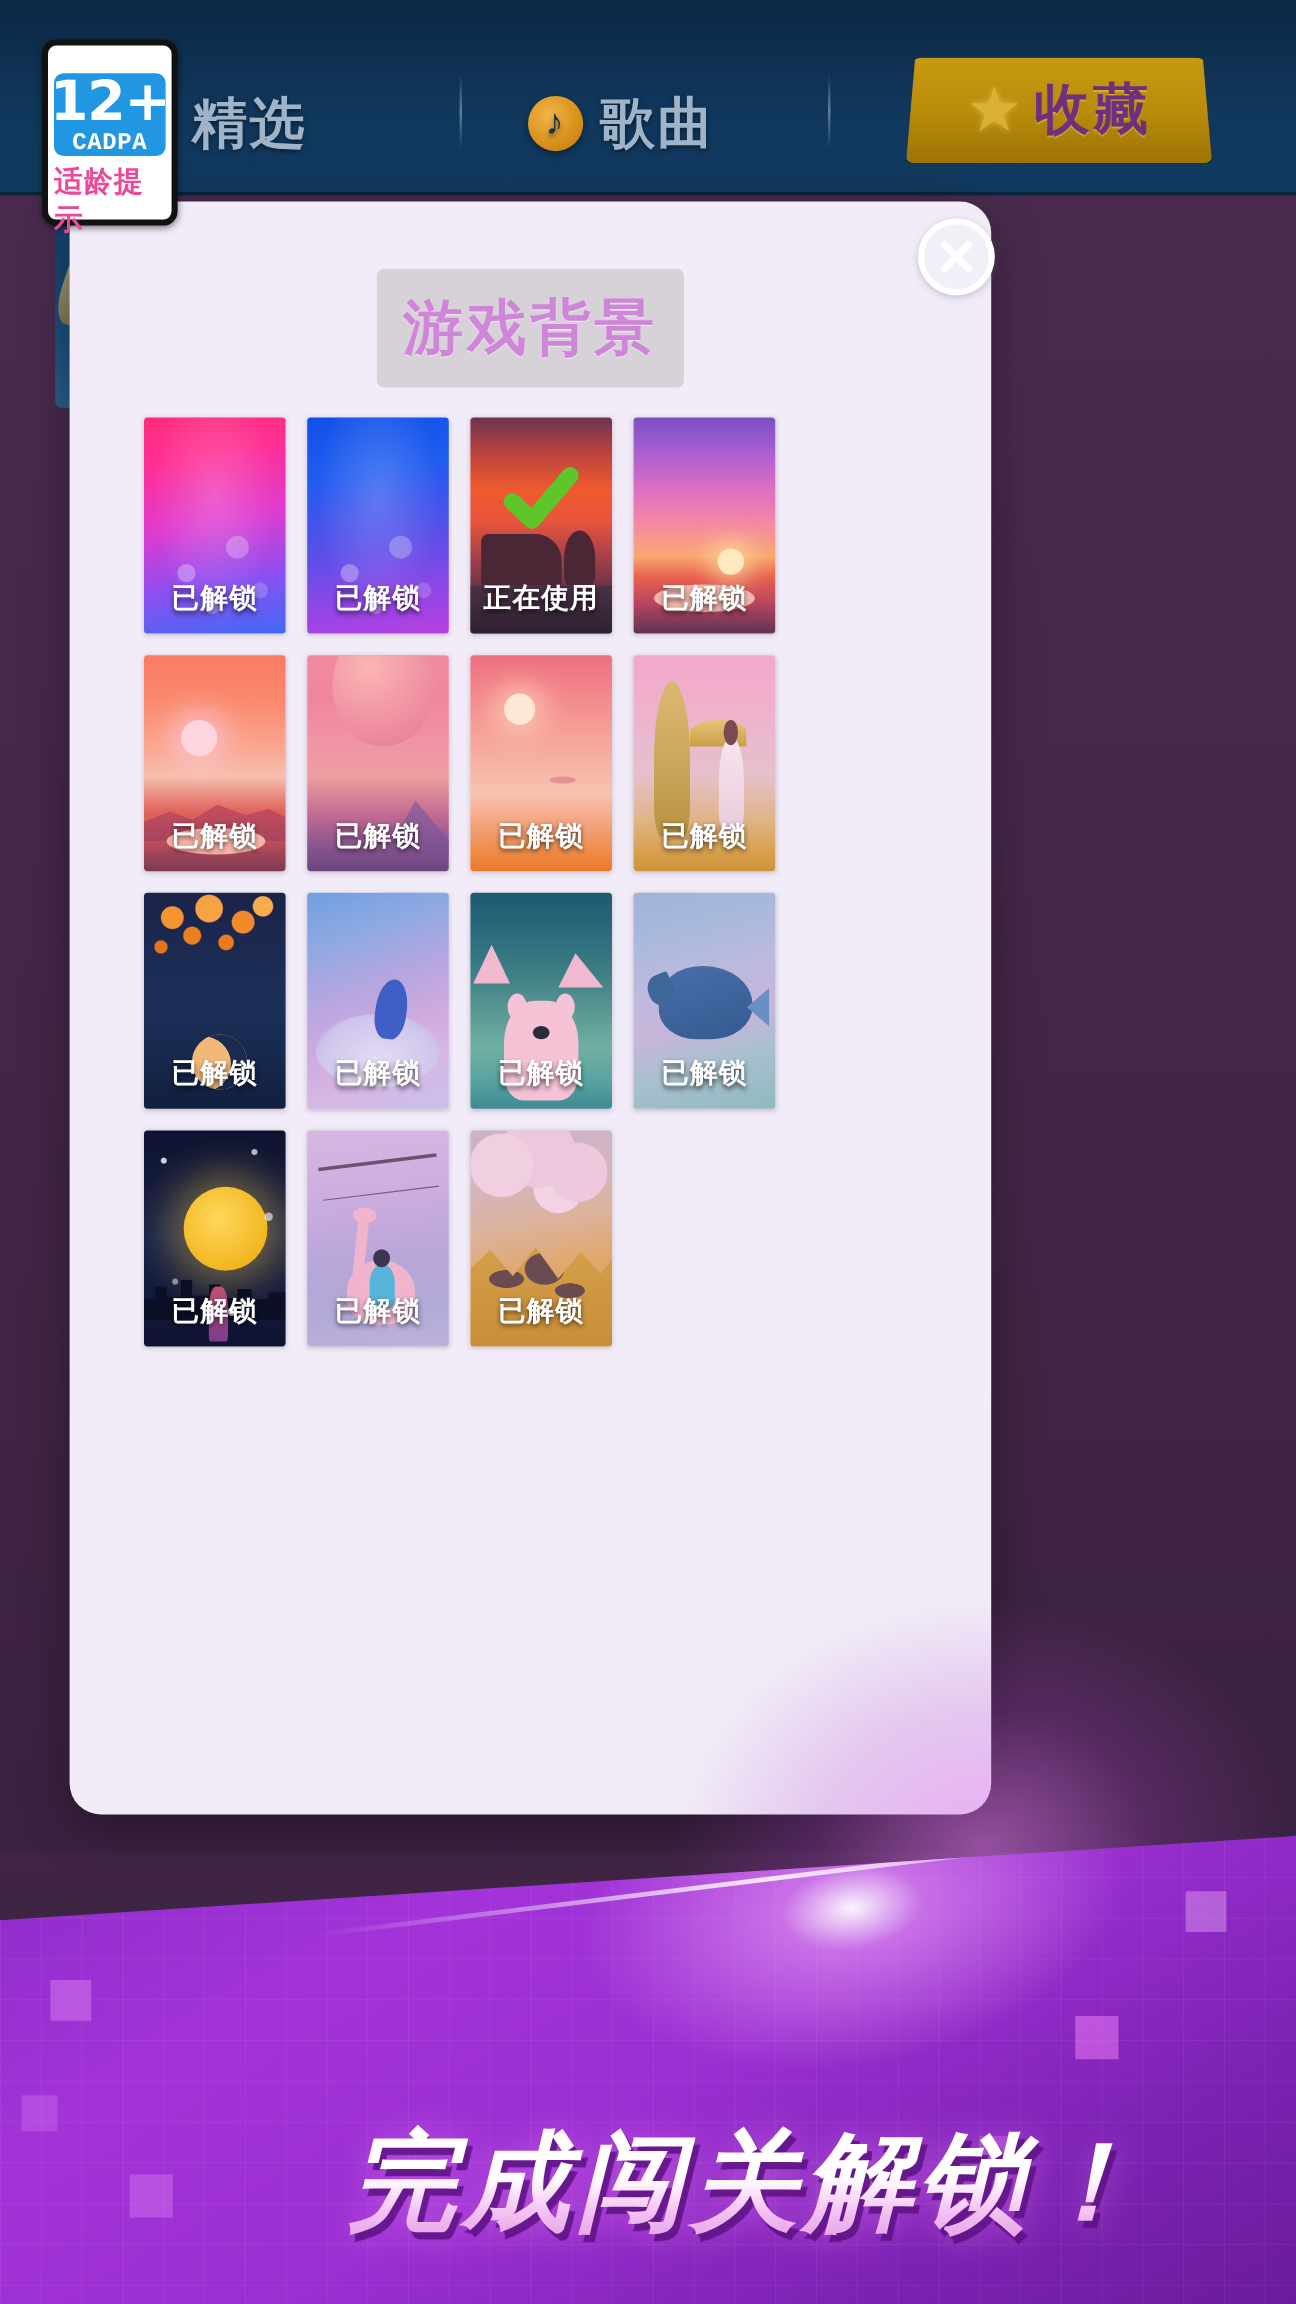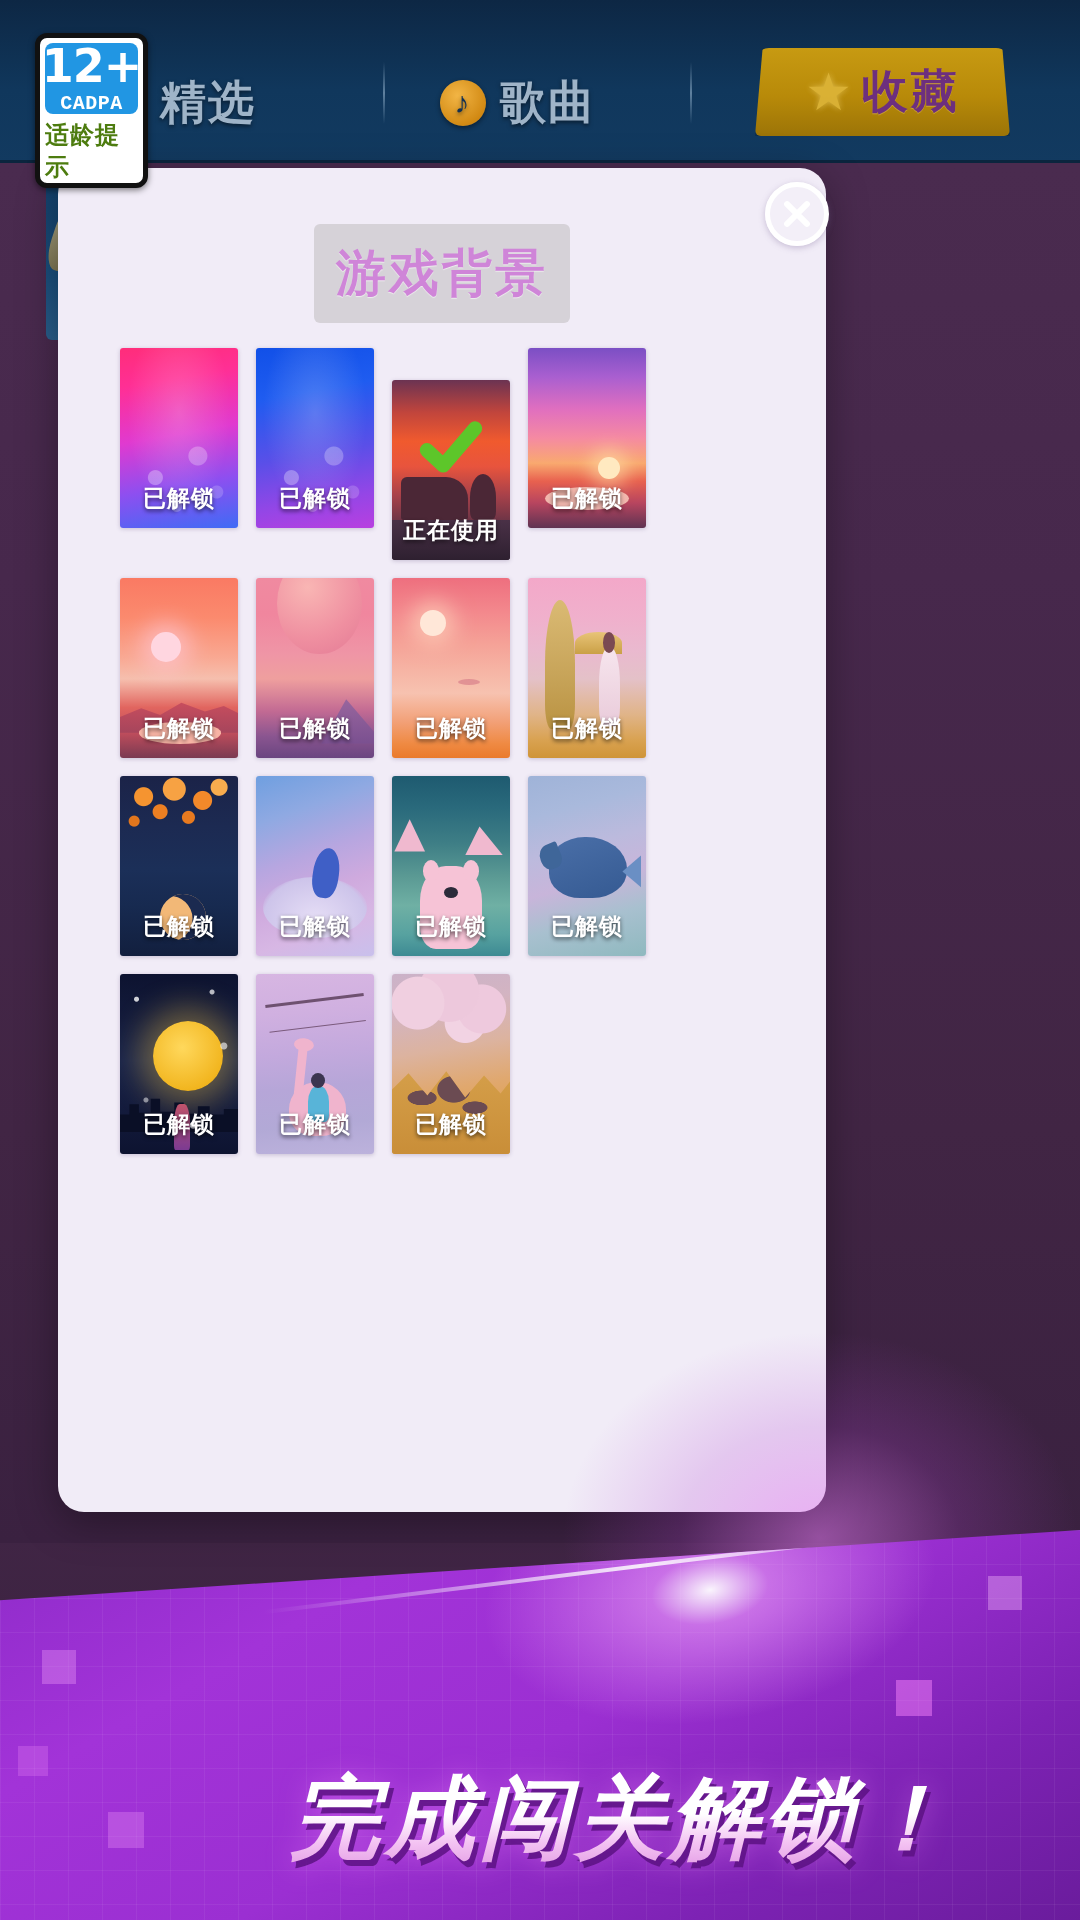--- a/index.html
+++ b/index.html
@@ -98,33 +98,34 @@
     background:#fff; border:5px solid #111;
     border-radius:12px;
     display:flex; flex-direction:column; align-items:center;
     padding:5px 5px 0 5px;
     z-index:60;
     box-shadow:0 2px 6px rgba(0,0,0,.5);
   }
   .cadpa-blue{
     width:100%; height:98px; background:#2196e3;
     border-radius:8px;
-    display:flex; flex-direction:column; align-items:center; justify-content:space-between;
+    display:flex; flex-direction:column; align-items:center; justify-content:flex-start;
     line-height:1;
+    margin-top:18px;
   }
   .cadpa-age{
     color:#fff; font-size:46px; font-weight:700; letter-spacing:-1px;
     font-family:"DejaVu Sans",sans-serif;
   }
   .cadpa-org{
     color:#fff; font-size:20px; font-weight:700; letter-spacing:.5px;
     font-family:Liberation Mono, monospace; margin-top:3px;
   }
   .cadpa-note{
-    color:#4d7c0f; font-size:24px; font-weight:700; letter-spacing:1px;
+    color:#ec4899; font-size:24px; font-weight:700; letter-spacing:1px;
     margin-top:5px;
   }
 
   
   .modal{
     position:absolute; left:58px; top:168px;
     width:768px; height:1344px;
     background:#f1ecf7;
     border-radius:26px;
     box-shadow:0 10px 40px rgba(0,0,0,.35);
@@ -166,21 +167,21 @@
     border-radius:3px;
     position:relative; overflow:hidden;
     box-shadow:0 1px 4px rgba(90,70,120,.28);
   }
   .thumb .label{
     position:absolute; left:0; right:0; bottom:14px;
     text-align:center;
     color:#ffffff; font-size:23px; font-weight:700; letter-spacing:1px;
     text-shadow:0 2px 4px rgba(0,0,0,.65);
   }
-  .thumb.active{ outline:0;margin-top:32px; }
+  .thumb.active{ outline:0; }
   .check{
     position:absolute; left:50%; top:38%; transform:translate(-50%,-50%);
     width:70px; height:70px;
   }
 
   
   .bg-1{background:linear-gradient(170deg,#ff2d7a 0%,#ff2f95 20%,#e03ad0 48%,#8d4ff0 74%,#3f6bf5 100%);}
   .bg-1:after,.bg-2:after{
     content:""; position:absolute; inset:0;
     background:

